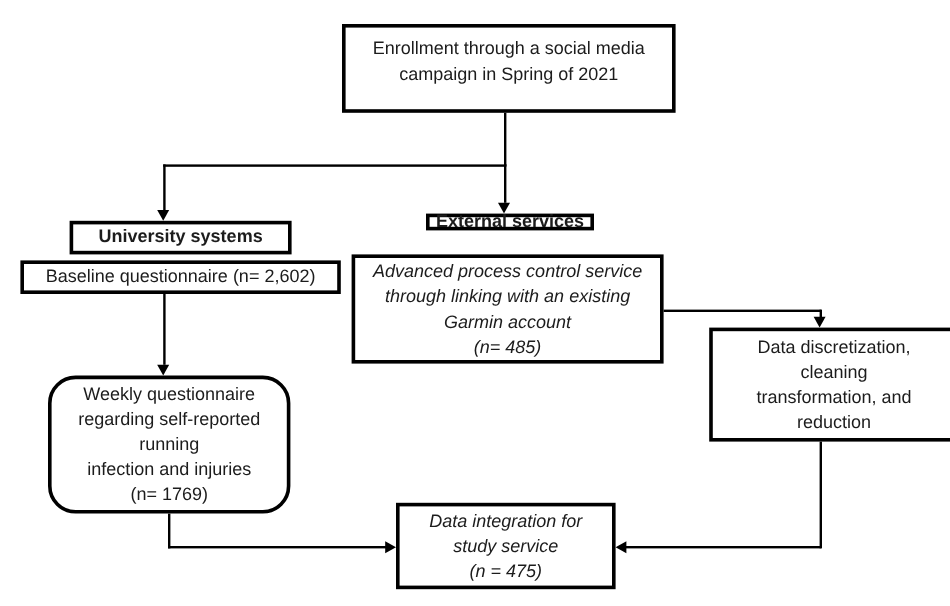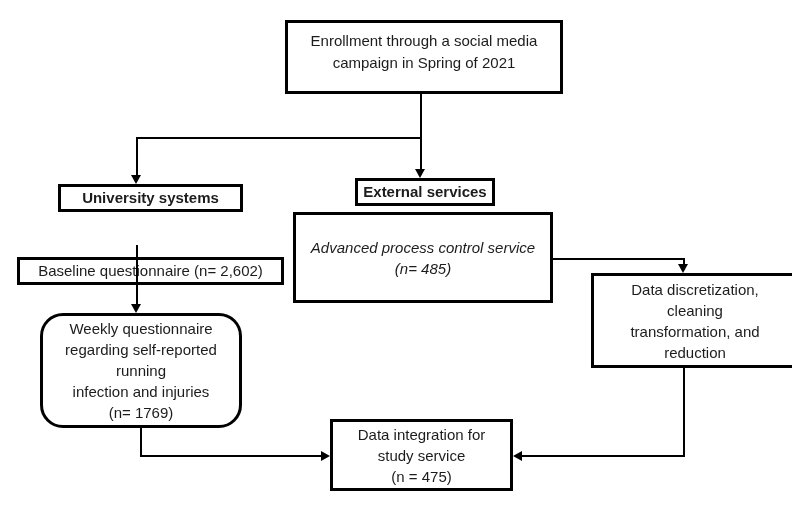--- a/index.html
+++ b/index.html
@@ -32,26 +32,26 @@
     align-items: center;
     text-align: center;
     font-size: 15px;
     line-height: 20px;
   }
   .box .line-text { display: block; white-space: nowrap; }
   .bold { font-weight: bold; }
 
   .enrollment   { left:285px; top:20px;  width:278px; height:74px; justify-content:flex-start; padding-top:7px; line-height:22px; }
   .university   { left:58px;  top:184px; width:185px; height:28px; }
-  .baseline     { left:17px;  top:217px; width:267px; height:28px;margin-top:40px; }
-  .external     { left:355px; top:178px; width:140px; height:28px; }
+  .baseline     { left:17px;  top:217px; width:267px; height:28px; }
+  .external     { left:355px; top:178px; width:140px; height:14px; }
   .garmin       { left:293px; top:212px; width:260px; height:91px;  line-height:21px;font-style:italic; }
   .weekly       { left:40px;  top:313px; width:202px; height:115px; line-height:21px;border-radius:23px; }
   .discretize   { left:591px; top:273px; width:208px; height:95px;  line-height:21px; }
-  .integration  { left:330px; top:419px; width:183px; height:72px;  line-height:21px; }
+  .integration  { left:330px; top:419px; width:183px; height:72px;  line-height:21px;font-style:italic; }
 
   .v-line { position:absolute; width:2px;  background:var(--ink); }
   .h-line { position:absolute; height:2px; background:var(--ink); }
 
   .arrow { position:absolute; width:0; height:0; }
   .arrow-down  { border-left:5px solid transparent; border-right:5px solid transparent; border-top:9px solid var(--ink); }
   .arrow-right { border-top:5px solid transparent; border-bottom:5px solid transparent; border-left:9px solid var(--ink); }
   .arrow-left  { border-top:5px solid transparent; border-bottom:5px solid transparent; border-right:9px solid var(--ink); }
 
   
@@ -90,20 +90,22 @@
   <div class="box baseline">
     <span class="line-text">Baseline questionnaire (n= 2,602)</span>
   </div>
 
   <div class="box external bold">
     <span class="line-text">External services</span>
   </div>
 
   <div class="box garmin">
     <span class="line-text">Advanced process control service</span>
+    <span class="line-text">through linking with an existing</span>
+    <span class="line-text">Garmin account</span>
     <span class="line-text">(n= 485)</span>
   </div>
 
   <div class="box weekly">
     <span class="line-text">Weekly questionnaire</span>
     <span class="line-text">regarding self-reported</span>
     <span class="line-text">running</span>
     <span class="line-text">infection and injuries</span>
     <span class="line-text">(n= 1769)</span>
   </div>

